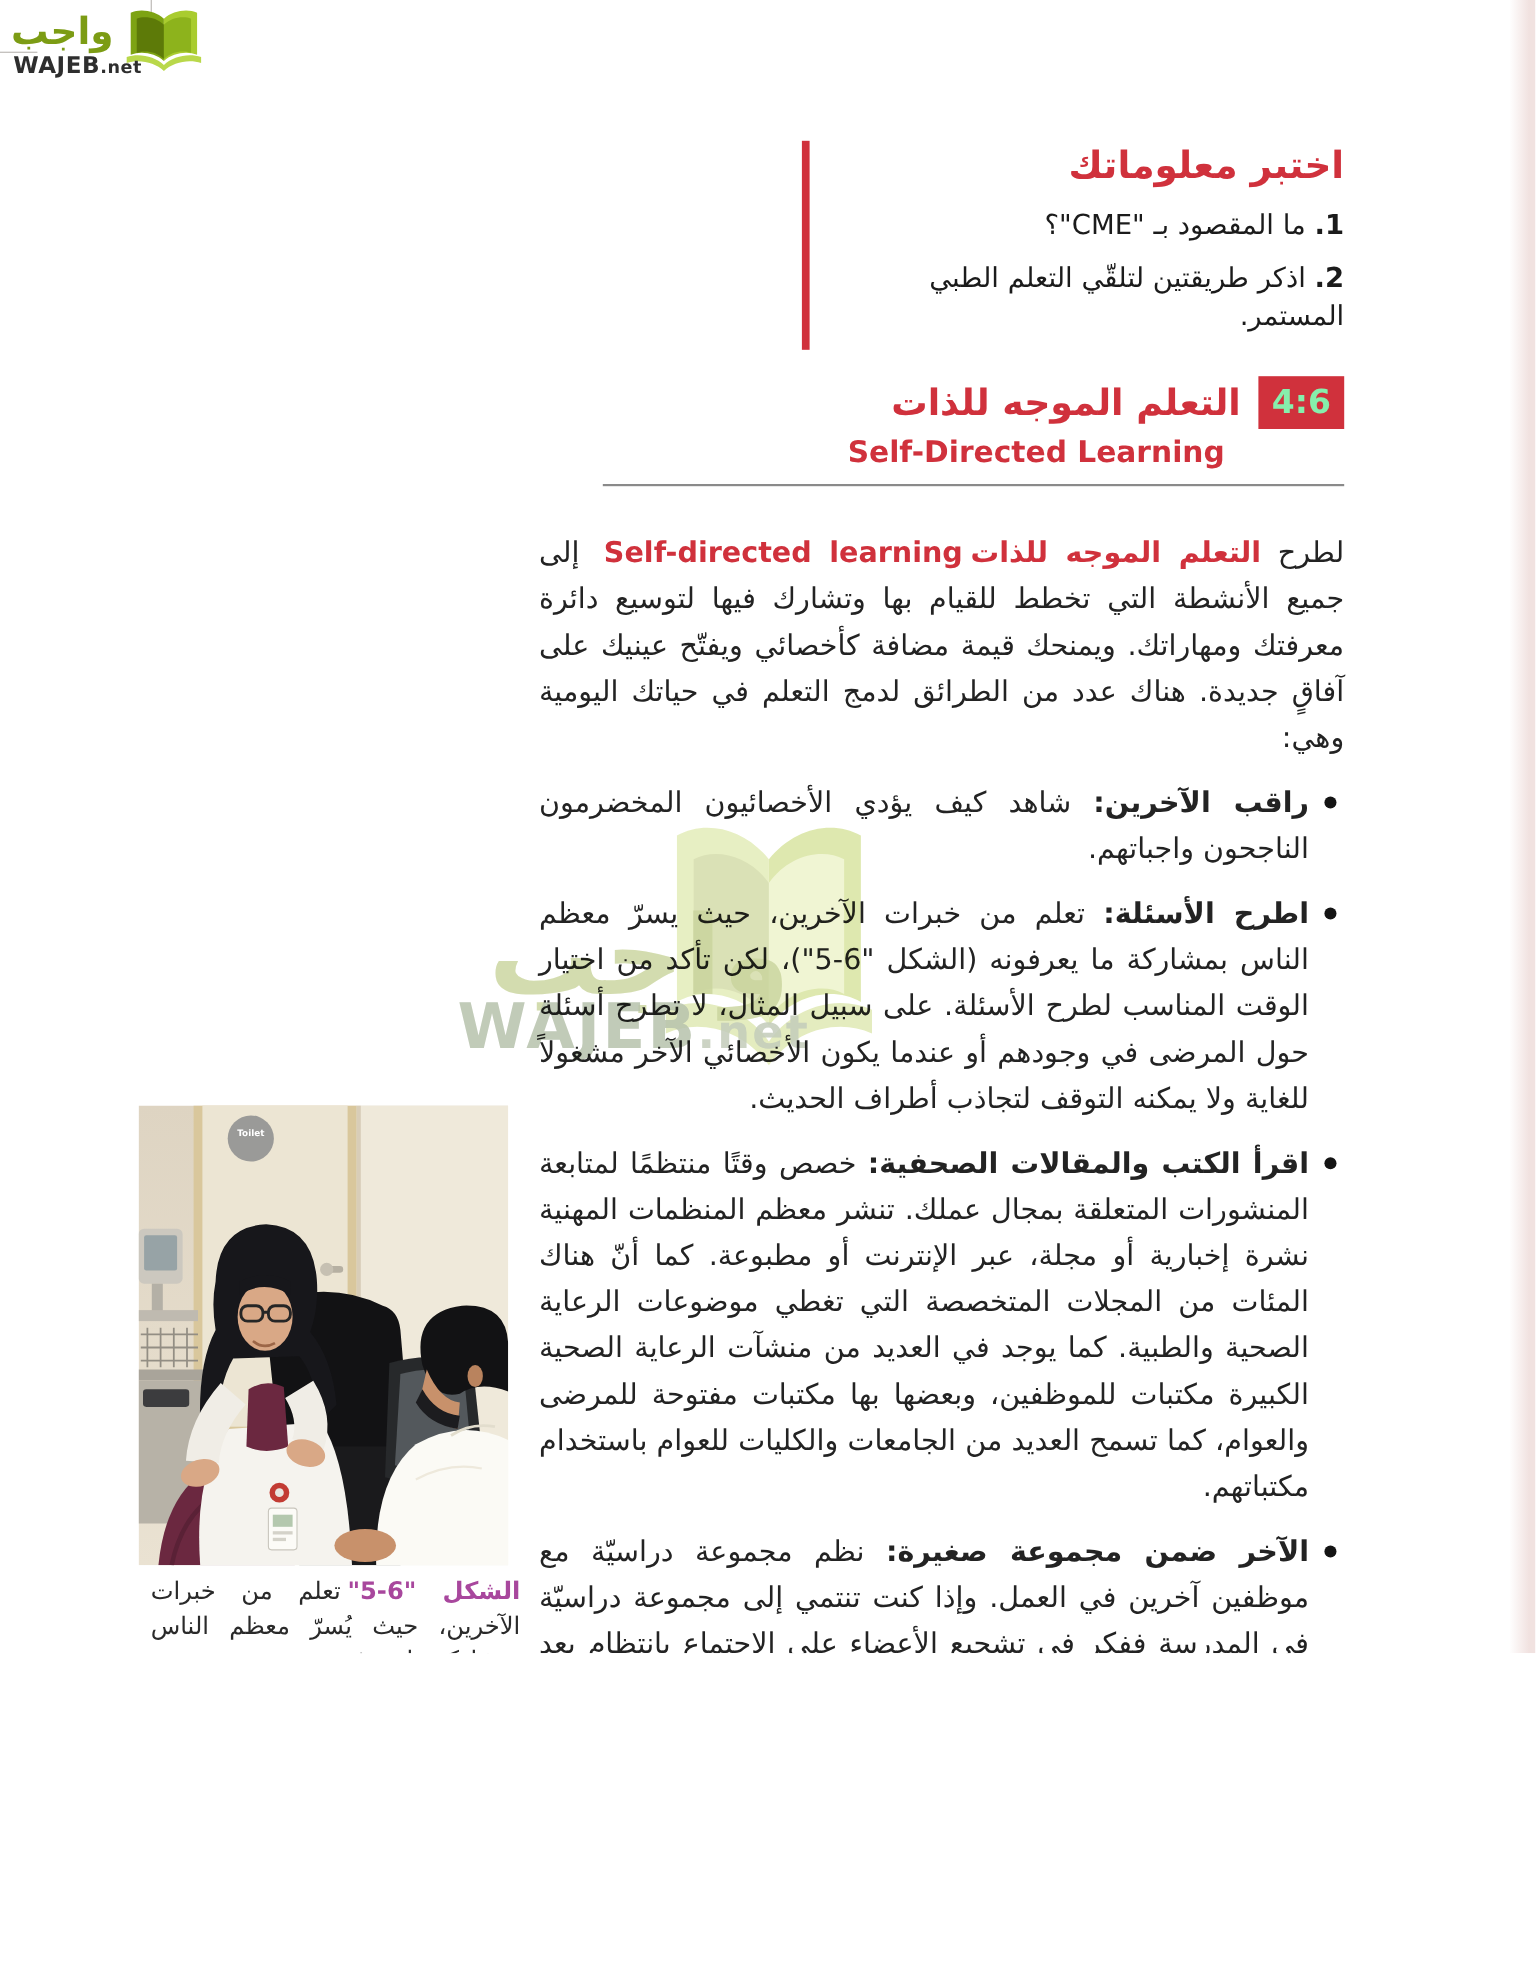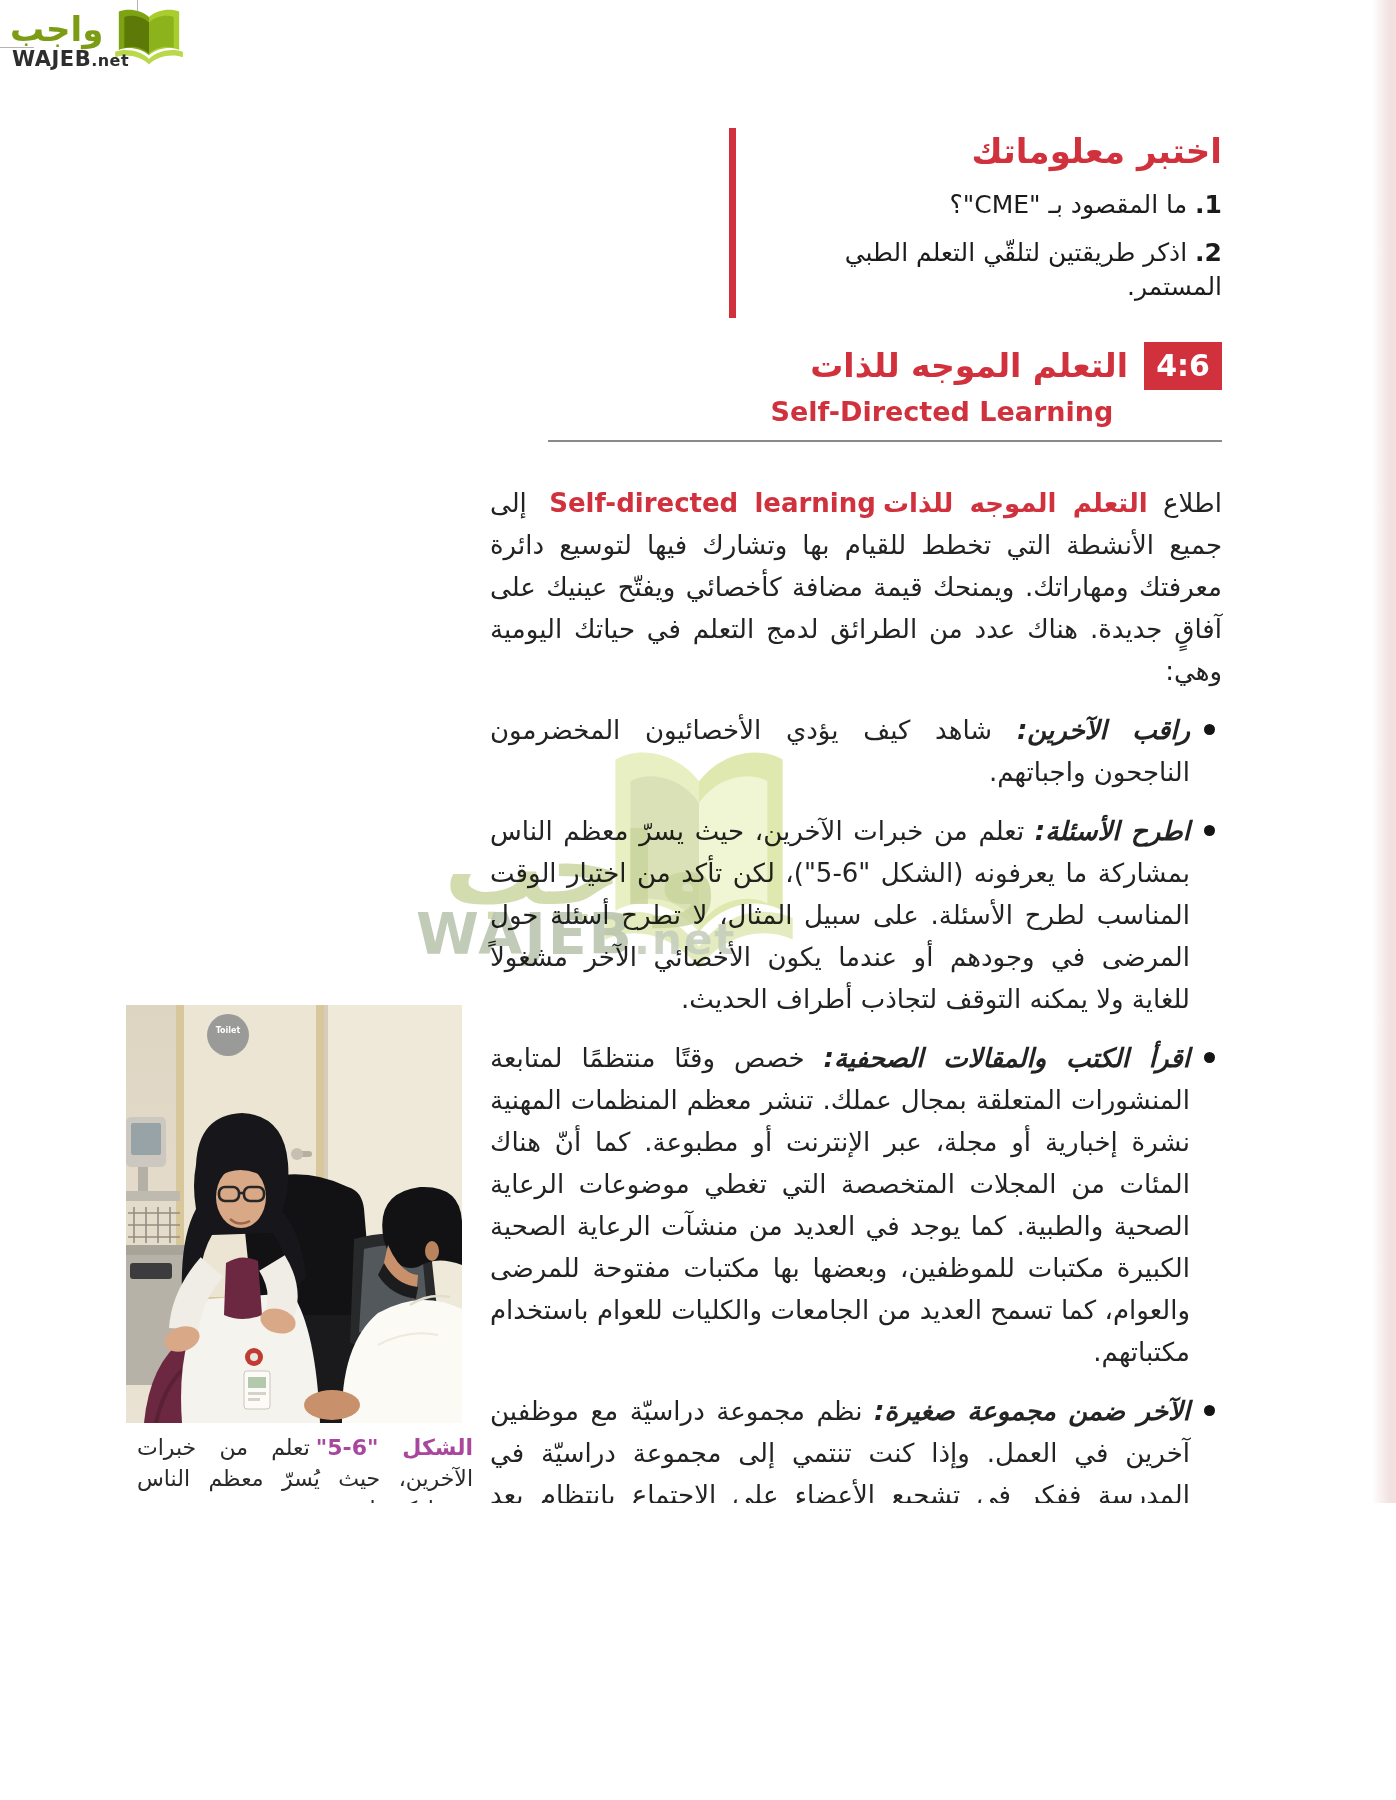--- a/index.html
+++ b/index.html
@@ -20,36 +20,36 @@
 
   
   .check{position:absolute;top:128px;right:174px;width:470px;direction:rtl;text-align:right;
          border-left:7px solid #d0313c;padding-left:16px;}
   .check-title{margin:3px 0 16px 0;font-size:34px;font-weight:bold;color:#d0313c;line-height:1.2;}
   .check .q{margin:0 0 14px 0;font-size:25px;line-height:34px;color:#1b1b1b;}
   .check .qnum{font-weight:bold;}
 
   
   .sec-box{position:absolute;top:342px;right:174px;width:78px;height:48px;background:#d0313c;
-           color:#ffffff;font-size:30px;font-weight:bold;text-align:center;line-height:48px;}
+           color:#86efac;font-size:30px;font-weight:bold;text-align:center;line-height:48px;}
   .sec-ar{position:absolute;top:346px;right:268px;margin:0;font-size:33px;font-weight:bold;
           color:#d0313c;direction:rtl;line-height:1.2;}
   .sec-en{position:absolute;top:396px;right:264px;width:380px;text-align:center;
           font-size:27px;font-weight:bold;color:#d0313c;direction:ltr;}
   .sec-rule{position:absolute;top:440px;left:548px;right:174px;height:2px;background:#8a8a8a;}
 
   
   .body-col{position:absolute;top:482px;left:490px;right:174px;direction:rtl;
             text-align:justify;font-size:26px;line-height:42px;color:#232323;z-index:2;}
   .body-col p{margin:0 0 17px 0;}
   .term-ar{color:#d0313c;font-weight:bold;}
   .term-en{color:#d0313c;font-weight:bold;direction:ltr;unicode-bidi:embed;margin:0 7px;}
   .bullet{position:relative;padding-right:32px;margin-bottom:17px;}
   .dot{position:absolute;right:7px;top:15px;width:11px;height:11px;border-radius:50%;background:#141414;}
-  .btitle{font-weight:bold;font-style:italic;}
+  .btitle{font-weight:bold;}
 
   
   .photo{position:absolute;left:126px;top:1005px;width:336px;height:418px;margin:0;z-index:1;}
   .photo svg{display:block;width:100%;height:100%;}
   .caption{position:absolute;left:137px;top:1432px;width:336px;direction:rtl;text-align:justify;
            font-size:22px;line-height:31px;color:#2a2a2a;padding-bottom:12px;
            border-bottom:3px solid #9b4f94;z-index:2;}
   .fig-label{color:#a8479d;font-weight:bold;margin-left:6px;}
 
   
@@ -104,21 +104,21 @@
     <p class="q"><span class="qnum">1.</span> <span>ما المقصود بـ "CME"؟</span></p>
     <p class="q"><span class="qnum">2.</span> <span>اذكر طريقتين لتلقّي التعلم الطبي المستمر.</span></p>
   </section>
 
   <div class="sec-box">4:6</div>
   <h1 class="sec-ar">التعلم الموجه للذات</h1>
   <div class="sec-en">Self-Directed Learning</div>
   <div class="sec-rule"></div>
 
   <div class="body-col" dir="rtl">
-    <p><span>اطلاع </span><span class="term-ar">التعلم الموجه للذات</span><span class="term-en">Self-directed learning</span><span> إلى جميع الأنشطة التي تخطط للقيام بها وتشارك فيها لتوسيع دائرة معرفتك ومهاراتك. ويمنحك قيمة مضافة كأخصائي ويفتّح عينيك على آفاقٍ جديدة. هناك عدد من الطرائق لدمج التعلم في حياتك اليومية وهي:</span></p>
+    <p><span>لطرح </span><span class="term-ar">التعلم الموجه للذات</span><span class="term-en">Self-directed learning</span><span> إلى جميع الأنشطة التي تخطط للقيام بها وتشارك فيها لتوسيع دائرة معرفتك ومهاراتك. ويمنحك قيمة مضافة كأخصائي ويفتّح عينيك على آفاقٍ جديدة. هناك عدد من الطرائق لدمج التعلم في حياتك اليومية وهي:</span></p>
 
     <div class="bullet">
       <span class="dot"></span>
       <span class="btitle">راقب الآخرين:</span> <span>شاهد كيف يؤدي الأخصائيون المخضرمون الناجحون واجباتهم.</span>
     </div>
 
     <div class="bullet">
       <span class="dot"></span>
       <span class="btitle">اطرح الأسئلة:</span> <span>تعلم من خبرات الآخرين، حيث يسرّ معظم الناس بمشاركة ما يعرفونه (الشكل "6-5")، لكن تأكد من اختيار الوقت المناسب لطرح الأسئلة. على سبيل المثال، لا تطرح أسئلة حول المرضى في وجودهم أو عندما يكون الأخصائي الآخر مشغولاً للغاية ولا يمكنه التوقف لتجاذب أطراف الحديث.</span>
     </div>

